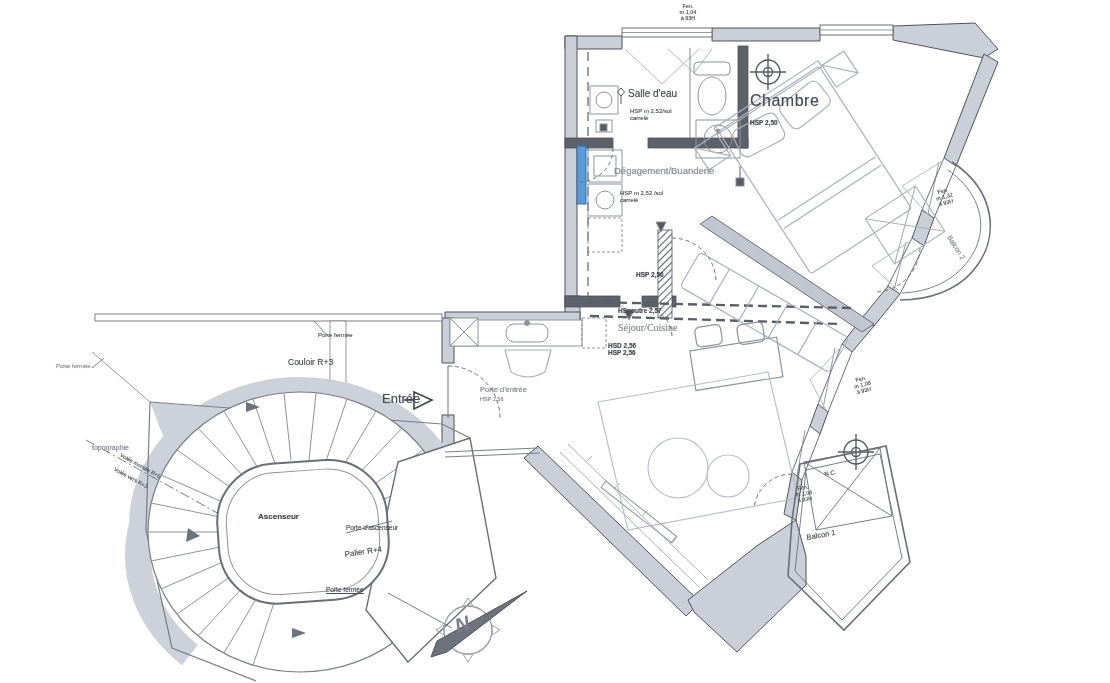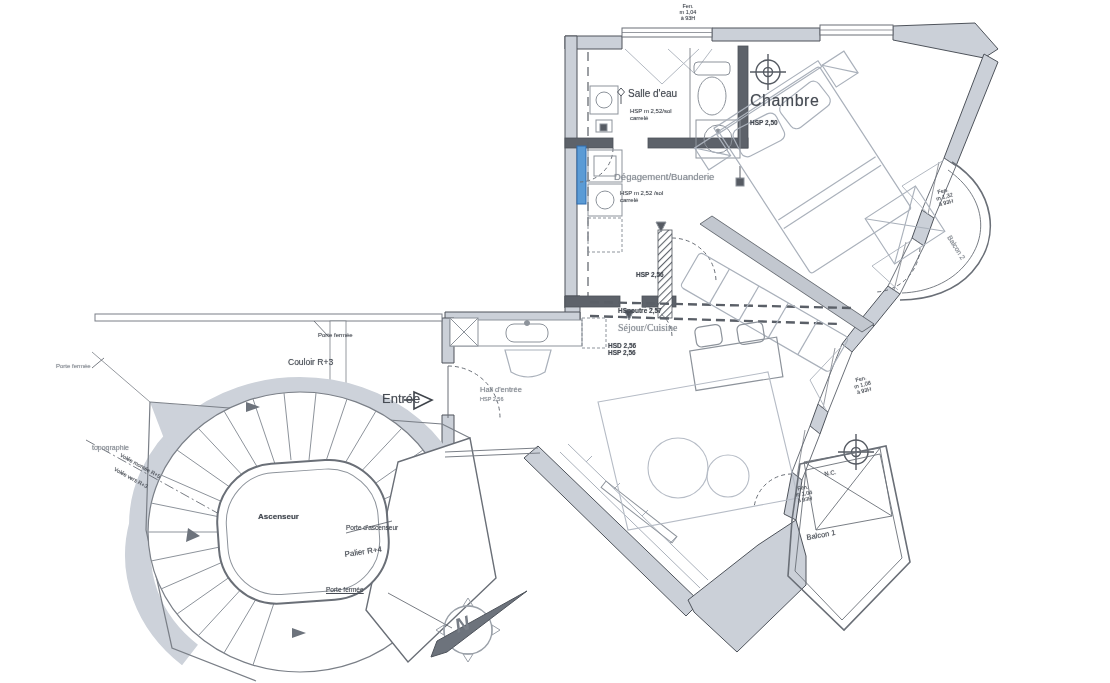--- a/index.html
+++ b/index.html
@@ -318,36 +318,36 @@
 
 <div class="lbl" style="left:628px;top:88px;font-size:10px;">Salle d'eau</div>
 <div class="lbl" style="left:630px;top:108px;font-size:6px;">
   <span class="sub">HSP m 2,52/sol</span>
   <span class="sub">carrelé</span>
 </div>
 
 <div class="lbl" style="left:750px;top:92px;font-size:16px;letter-spacing:.5px;">Chambre</div>
 <div class="lbl bold" style="left:750px;top:119px;font-size:6.5px;">HSP 2,50</div>
 
-<div class="lbl faint" style="left:614px;top:172px;font-size:9.5px;text-align:right;">Dégagement/Buanderie</div>
+<div class="lbl faint" style="left:614px;top:166px;font-size:9.5px;text-align:right;">Dégagement/Buanderie</div>
 <div class="lbl" style="left:620px;top:190px;font-size:6px;">
   <span class="sub">HSP m 2,52 /sol</span>
   <span class="sub">carrelé</span>
 </div>
 
 <div class="lbl bold" style="left:636px;top:271px;font-size:6.5px;">HSP 2,56</div>
 <div class="lbl bold" style="left:618px;top:307px;font-size:6.5px;">HSpoutre 2,57</div>
 
 <div class="lbl faint" style="left:618px;top:322px;font-size:10px;font-family:Liberation Serif, serif;">Séjour/Cuisine</div>
 <div class="lbl bold" style="left:608px;top:342px;font-size:6.5px;">
   <span class="sub">HSD 2,56</span>
   <span class="sub">HSP 2,56</span>
 </div>
 
-<div class="lbl faint" style="left:480px;top:386px;font-size:7.5px;">Hall d'entrée</div>
+<div class="lbl faint" style="left:480px;top:386px;font-size:7.5px;">Porte d'entrée</div>
 <div class="lbl faint" style="left:480px;top:396px;font-size:5.5px;">HSP 2,56</div>
 
 <div class="lbl" style="left:382px;top:392px;font-size:13px;">Entrée</div>
 
 <div class="lbl" style="left:288px;top:358px;font-size:8.5px;">Couloir R+3</div>
 <div class="lbl" style="left:318px;top:332px;font-size:6px;">Porte fermée</div>
 <div class="lbl faint" style="left:56px;top:363px;font-size:6px;">Porte fermée</div>
 <div class="lbl faint" style="left:92px;top:444px;font-size:7px;">topographie</div>
 
 <div class="lbl" style="left:122px;top:452px;font-size:5.5px;transform:rotate(29deg);">Volée montée R+5</div>

